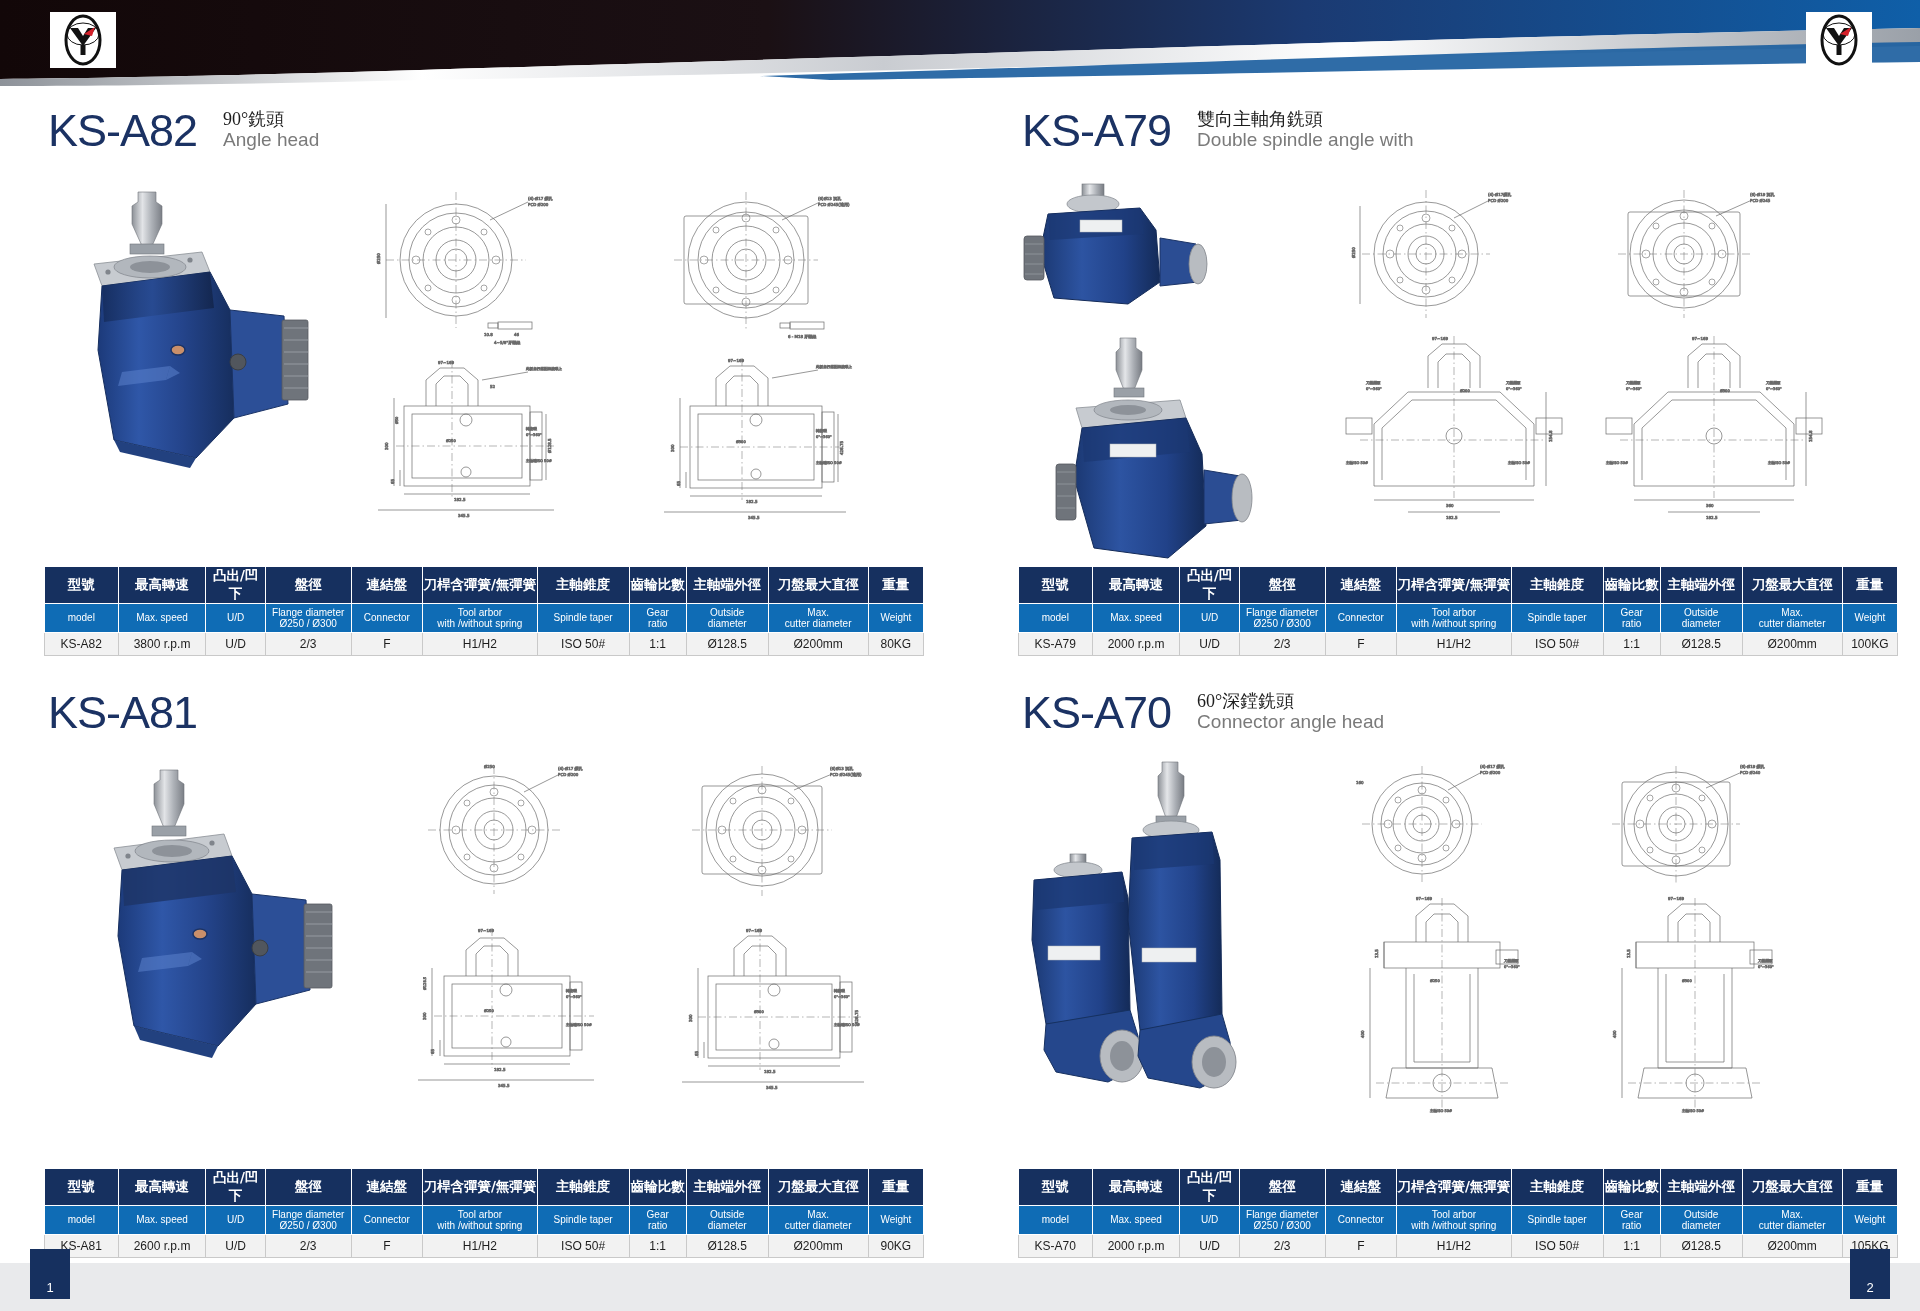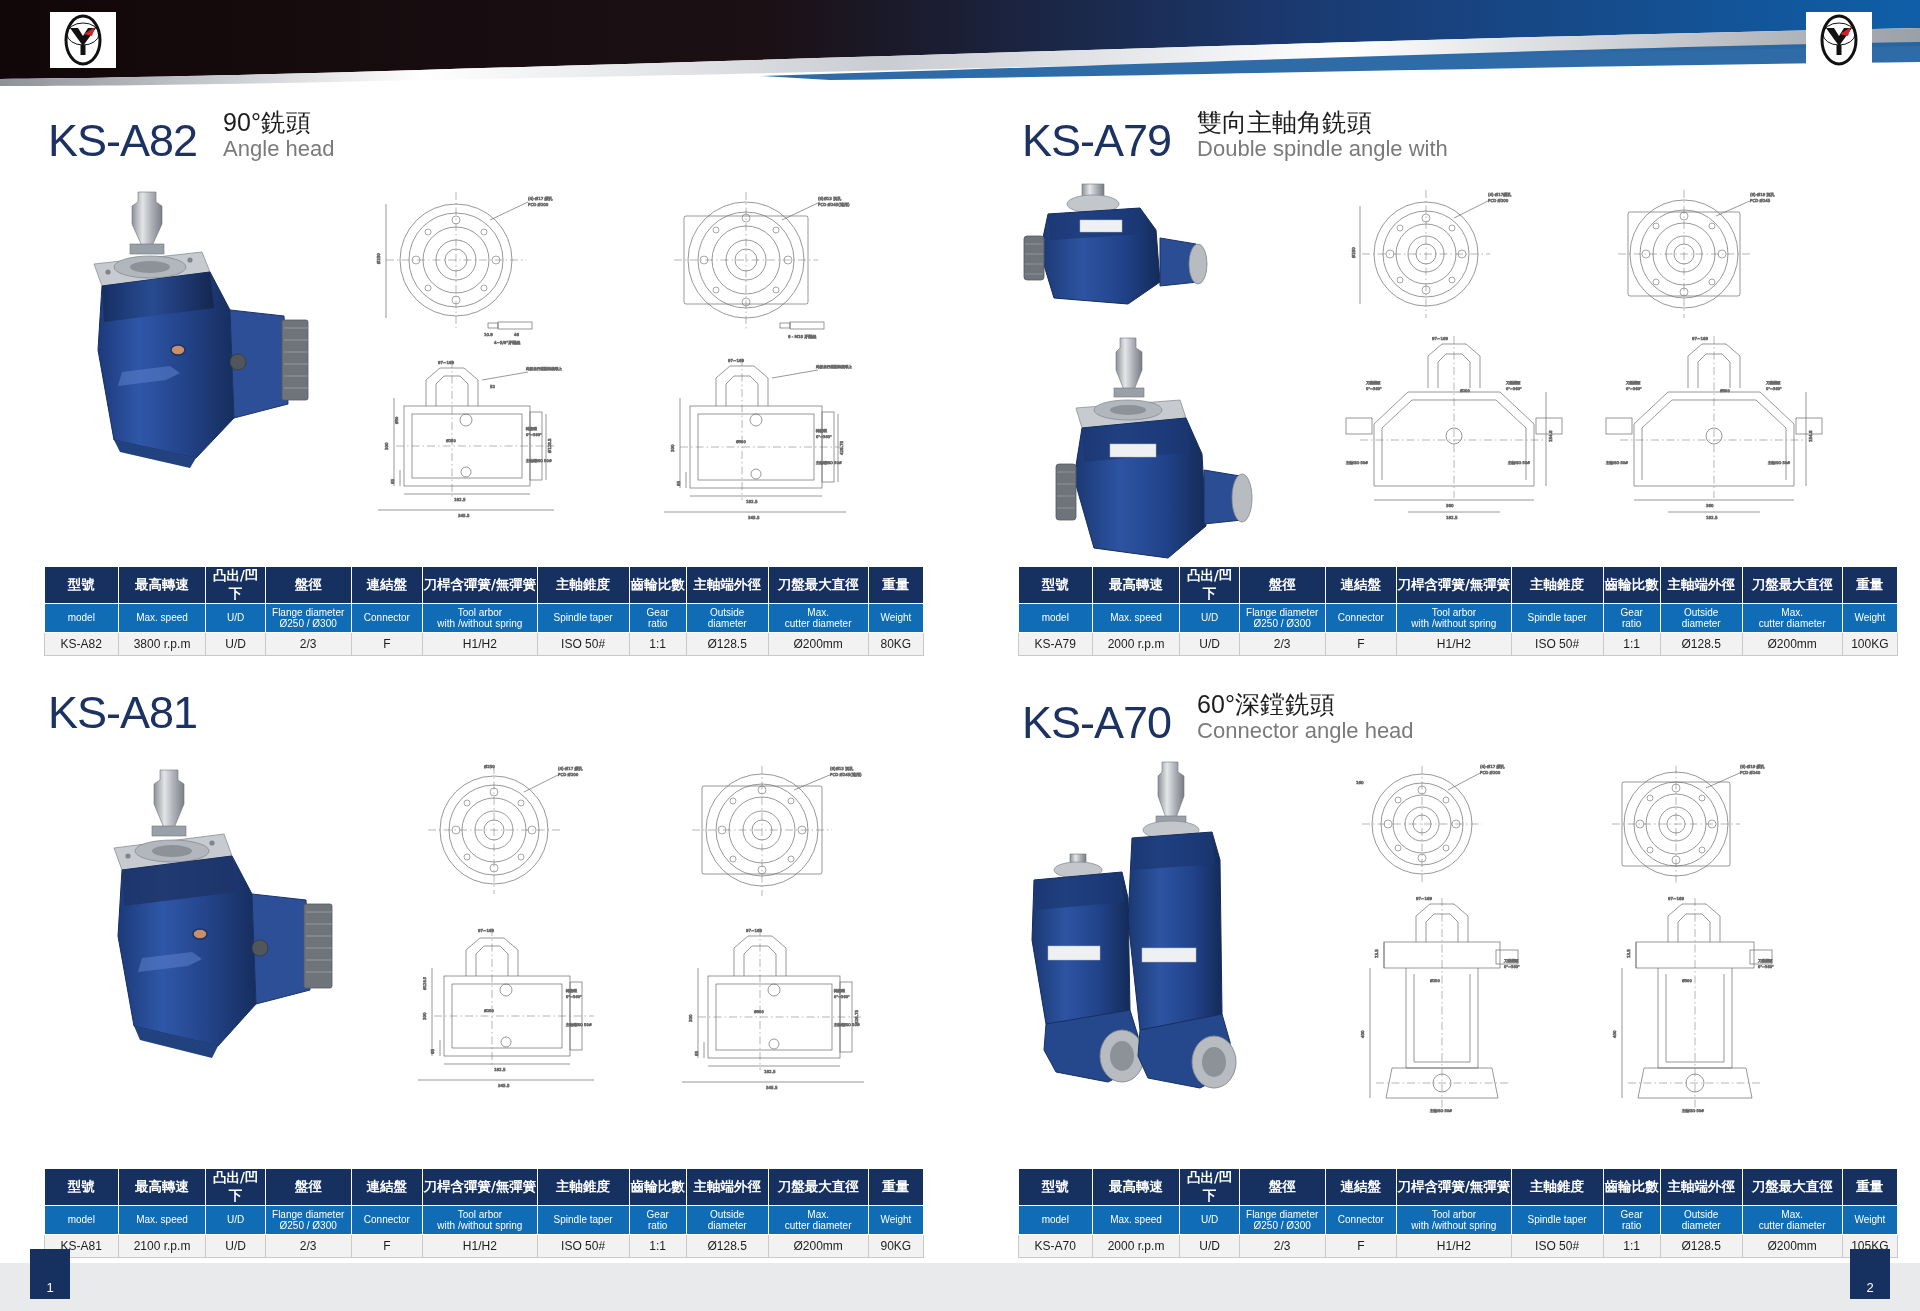--- a/index.html
+++ b/index.html
@@ -21,23 +21,23 @@
   .logo-right { left:1806px; top:12px; }
 
   
   .prod { position:absolute; }
   .prod-title-row { display:flex; align-items:flex-end; }
   .model-code {
     font-size:45px; font-weight:400; color:#1b3263;
     letter-spacing:-1px; line-height:1; white-space:nowrap;
   }
   .title-texts { margin-left:26px; padding-bottom:2px; }
-  .title-cn { font-size:25px; color:#1d1d1d; line-height:1.12; white-space:nowrap;
-              font-family:Liberation Sans, sans-serif; }
-  .title-en { font-size:22px; color:#7a7a7a; line-height:1.15; white-space:nowrap; }
+  .title-cn { font-size:18px; color:#1d1d1d; line-height:1.12; white-space:nowrap;
+              font-family:Liberation Serif, serif; }
+  .title-en { font-size:19px; color:#7a7a7a; line-height:1.15; white-space:nowrap; }
 
   
   .photo { position:absolute; }
 
   
   .draw { position:absolute; }
   .draw svg { display:block; }
 
   
   table.spec {
@@ -810,21 +810,21 @@
       <td>Connector</td>
       <td>Tool arbor<br>with /without spring</td>
       <td>Spindle taper</td>
       <td>Gear<br>ratio</td>
       <td>Outside<br>diameter</td>
       <td>Max.<br>cutter diameter</td>
       <td>Weight</td>
     </tr>
     <tr class="r-val">
       <td>KS-A81</td>
-      <td>2100 r.p.m</td>
+      <td>2600 r.p.m</td>
       <td>U/D</td>
       <td>2/3</td>
       <td>F</td>
       <td>H1/H2</td>
       <td>ISO 50#</td>
       <td>1:1</td>
       <td>Ø128.5</td>
       <td>Ø200mm</td>
       <td>90KG</td>
     </tr>

